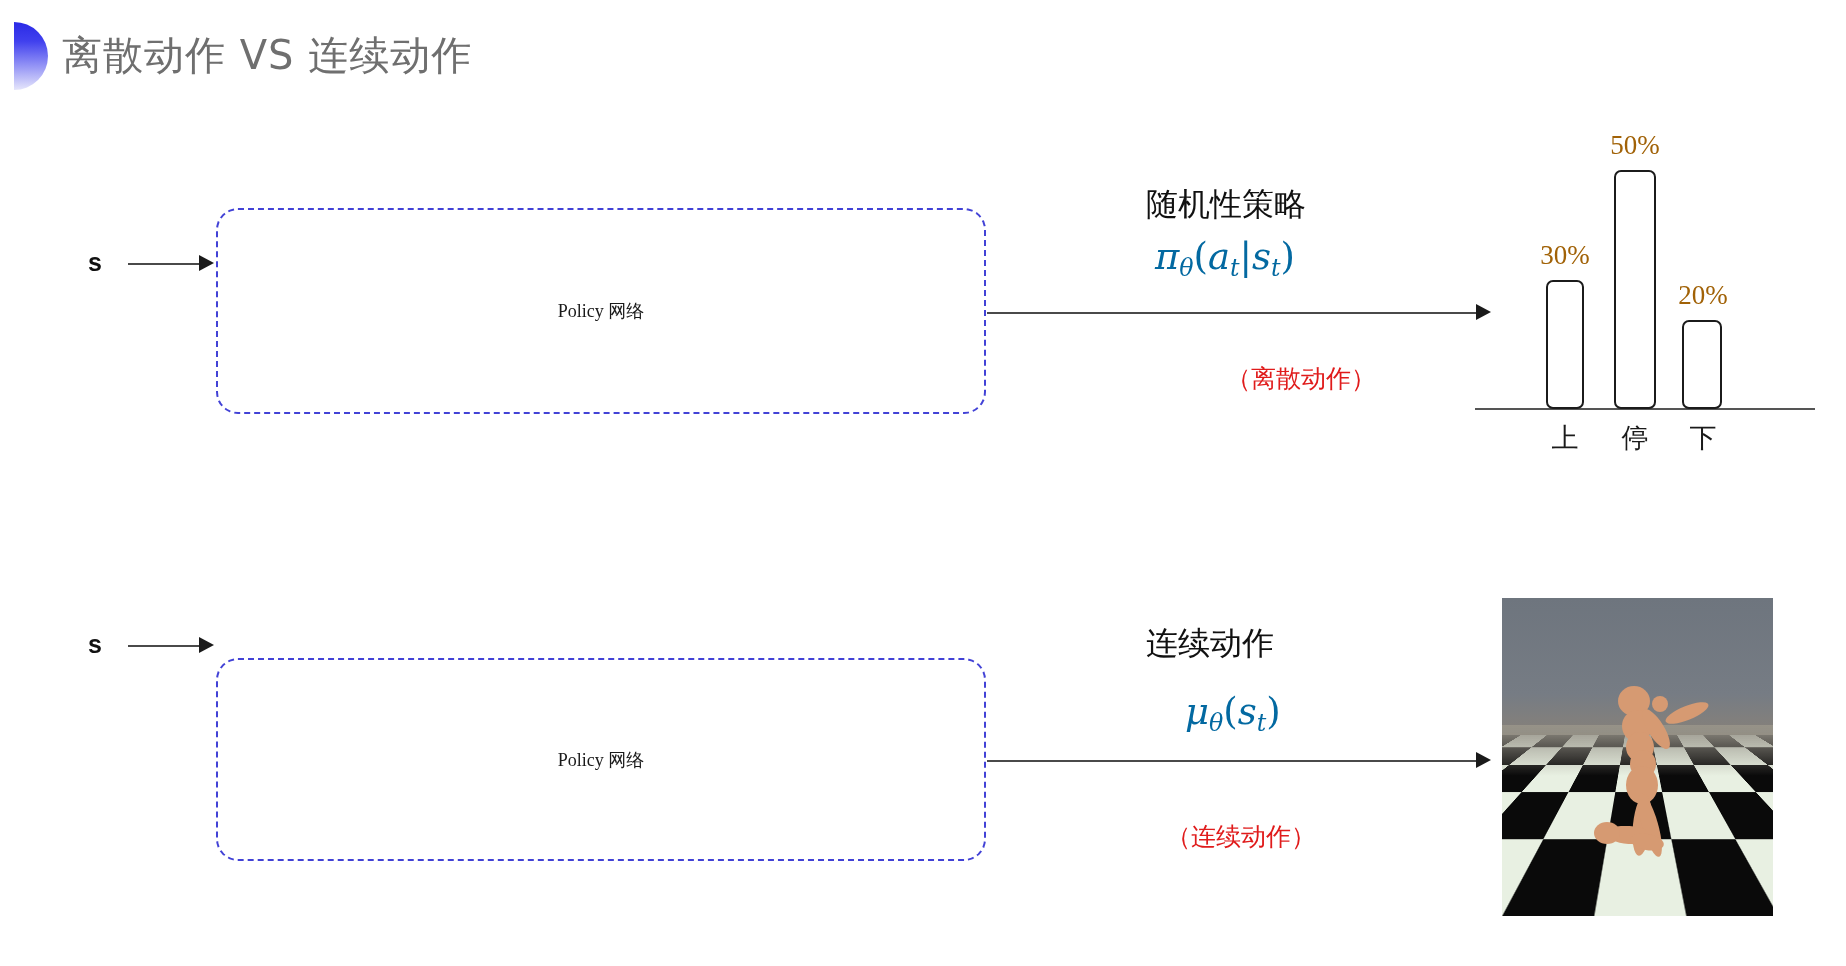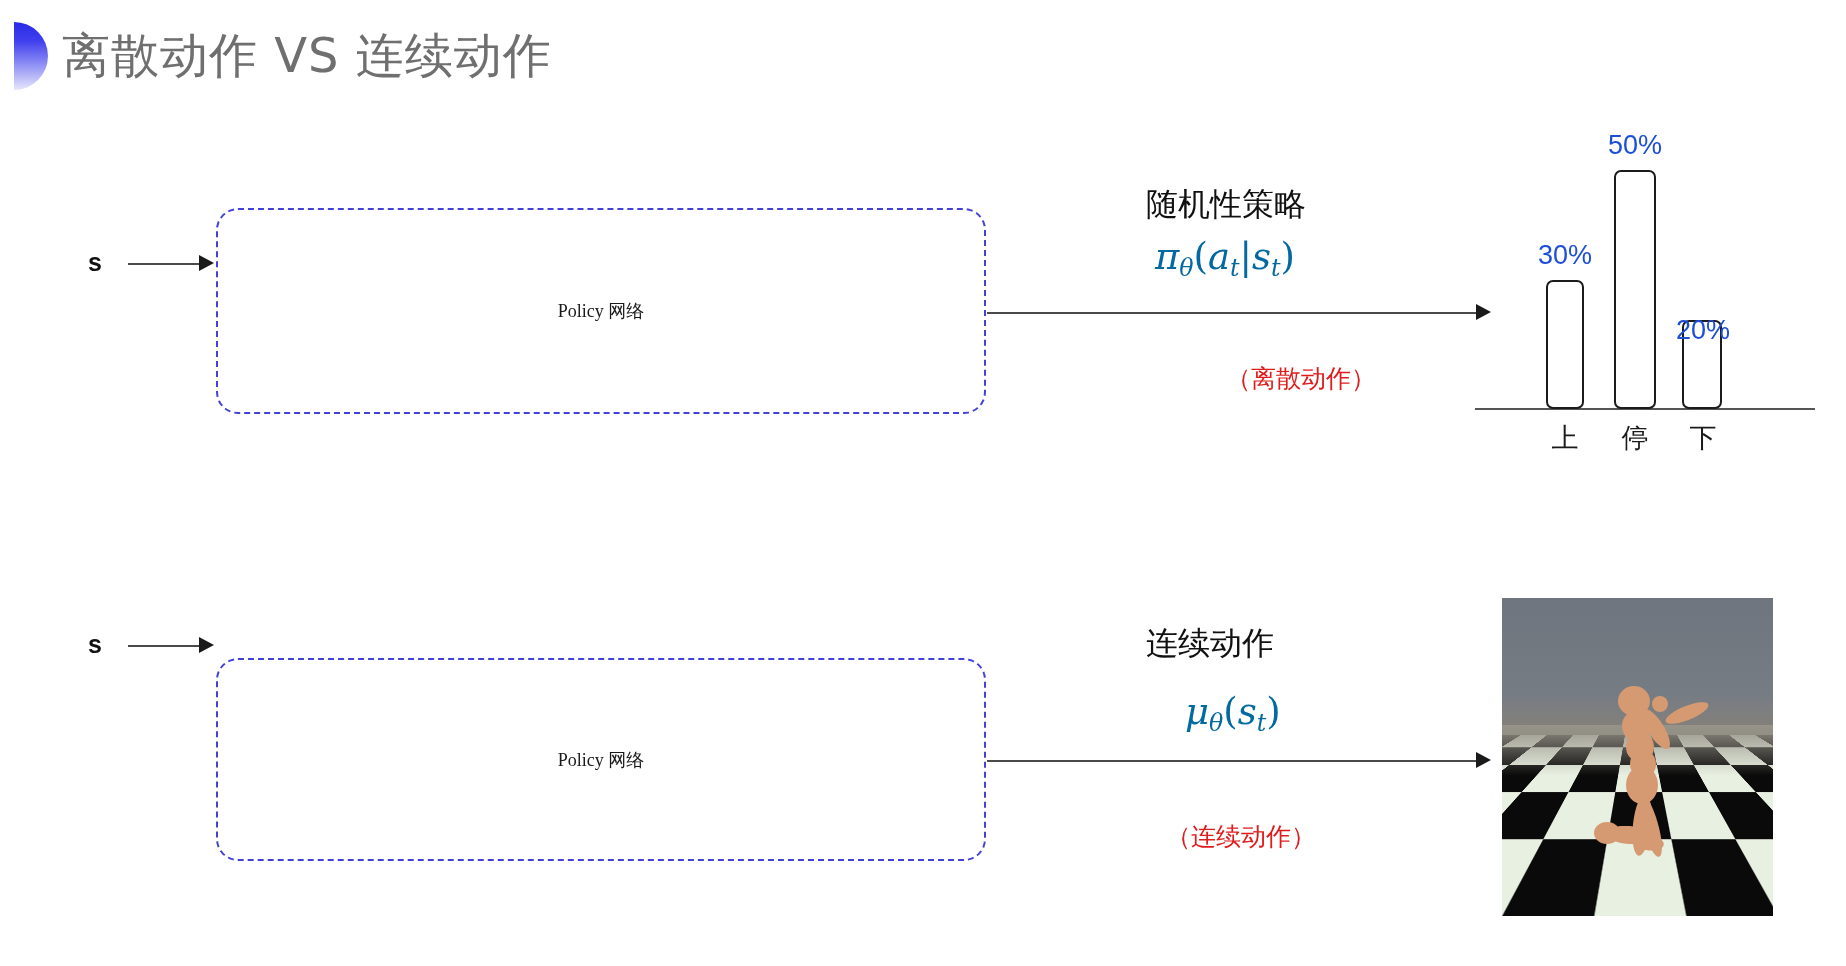--- a/index.html
+++ b/index.html
@@ -19,21 +19,21 @@
     position: absolute;
     left: 14px; top: 22px;
     width: 34px; height: 68px;
     border-top-right-radius: 34px 34px;
     border-bottom-right-radius: 34px 34px;
     background: linear-gradient(180deg, #2a2ae6 0%, #4040ee 28%, #8e8ef5 62%, #e6e6fb 100%);
   }
   #page-title {
     position: absolute;
     left: 62px; top: 24px;
-    font-size: 48px;
+    font-size: 40px;
     line-height: 62px;
     letter-spacing: 1px;
     color: #6f6f6f;
     white-space: nowrap;
     font-family: "DejaVu Sans", "Liberation Sans", sans-serif;
   }
 
   
   .s-label {
     position: absolute;
@@ -117,24 +117,24 @@
   }
   .bar {
     position: absolute;
     background: #ffffff;
     border: 2.5px solid #1b1b1b;
     border-radius: 7px;
   }
   .bar-value {
     position: absolute;
     font-size: 27px;
-    color: #1d4ed8;
+    color: #a16207;
     text-align: center;
     white-space: nowrap;
-    font-family: Liberation Sans, sans-serif;
+    font-family: Liberation Serif, serif;
   }
   .bar-cat {
     position: absolute;
     font-size: 27px;
     color: #1a1a1a;
     text-align: center;
     white-space: nowrap;
     font-family: "DejaVu Sans", "Liberation Sans", sans-serif;
   }
 
@@ -211,21 +211,21 @@
 
   <div class="bar" style="left:76px; top:180px; width:38px; height:129px;"></div>
   <div class="bar-value" style="left:58px; top:140px; width:74px;">30%</div>
   <div class="bar-cat" style="left:58px; top:320px; width:74px;">上</div>
 
   <div class="bar" style="left:144px; top:70px; width:42px; height:239px;"></div>
   <div class="bar-value" style="left:126px; top:30px; width:78px;">50%</div>
   <div class="bar-cat" style="left:126px; top:320px; width:78px;">停</div>
 
   <div class="bar" style="left:212px; top:220px; width:40px; height:89px;"></div>
-  <div class="bar-value" style="left:196px; top:180px; width:74px;margin-top:35px;">20%</div>
+  <div class="bar-value" style="left:196px; top:180px; width:74px;">20%</div>
   <div class="bar-cat" style="left:196px; top:320px; width:74px;">下</div>
 </div>
 
 <div class="s-label" style="left:88px; top:630px;">s</div>
 <div class="arrow-line" style="left:128px; top:645px; width:72px;"></div>
 <div class="arrow-head" style="left:199px; top:637px;"></div>
 
 <div class="policy-box" style="left:216px; top:658px; width:770px; height:203px;">
   <div class="policy-box-label">Policy 网络</div>
 </div>

